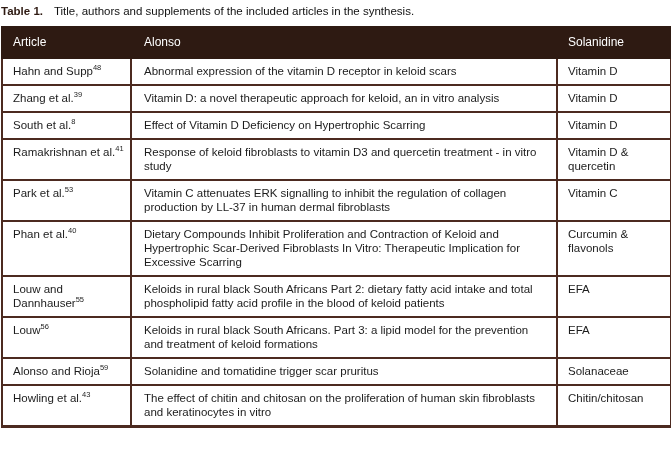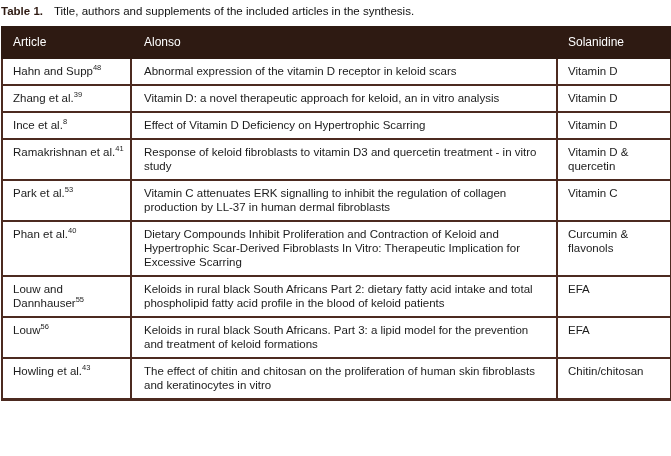--- a/index.html
+++ b/index.html
@@ -100,21 +100,21 @@
           <td class="col-article"><span>Hahn and Supp</span><sup>48</sup></td>
           <td class="col-title">Abnormal expression of the vitamin D receptor in keloid scars</td>
           <td class="col-supplement">Vitamin D</td>
         </tr>
         <tr>
           <td class="col-article"><span>Zhang et al.</span><sup>39</sup></td>
           <td class="col-title">Vitamin D: a novel therapeutic approach for keloid, an in vitro analysis</td>
           <td class="col-supplement">Vitamin D</td>
         </tr>
         <tr>
-          <td class="col-article"><span>Ince et al.</span><sup>8</sup></td>
+          <td class="col-article"><span>South et al.</span><sup>8</sup></td>
           <td class="col-title">Effect of Vitamin D Deficiency on Hypertrophic Scarring</td>
           <td class="col-supplement">Vitamin D</td>
         </tr>
         <tr>
           <td class="col-article"><span>Ramakrishnan et al.</span><sup>41</sup></td>
           <td class="col-title">Response of keloid fibroblasts to vitamin D3 and quercetin treatment - in vitro study</td>
           <td class="col-supplement">Vitamin D &amp; quercetin</td>
         </tr>
         <tr>
           <td class="col-article"><span>Park et al.</span><sup>53</sup></td>
@@ -130,19 +130,24 @@
           <td class="col-article"><span>Louw and Dannhauser</span><sup>55</sup></td>
           <td class="col-title">Keloids in rural black South Africans Part 2: dietary fatty acid intake and total phospholipid fatty acid profile in the blood of keloid patients</td>
           <td class="col-supplement">EFA</td>
         </tr>
         <tr>
           <td class="col-article"><span>Louw</span><sup>56</sup></td>
           <td class="col-title">Keloids in rural black South Africans. Part 3: a lipid model for the prevention and treatment of keloid formations</td>
           <td class="col-supplement">EFA</td>
         </tr>
         <tr>
+          <td class="col-article"><span>Alonso and Rioja</span><sup>59</sup></td>
+          <td class="col-title">Solanidine and tomatidine trigger scar pruritus</td>
+          <td class="col-supplement">Solanaceae</td>
+        </tr>
+        <tr>
           <td class="col-article"><span>Howling et al.</span><sup>43</sup></td>
           <td class="col-title">The effect of chitin and chitosan on the proliferation of human skin fibroblasts and keratinocytes in vitro</td>
           <td class="col-supplement">Chitin/chitosan</td>
         </tr>
       </tbody>
   </table>
 </div>
 
 </body></html>

